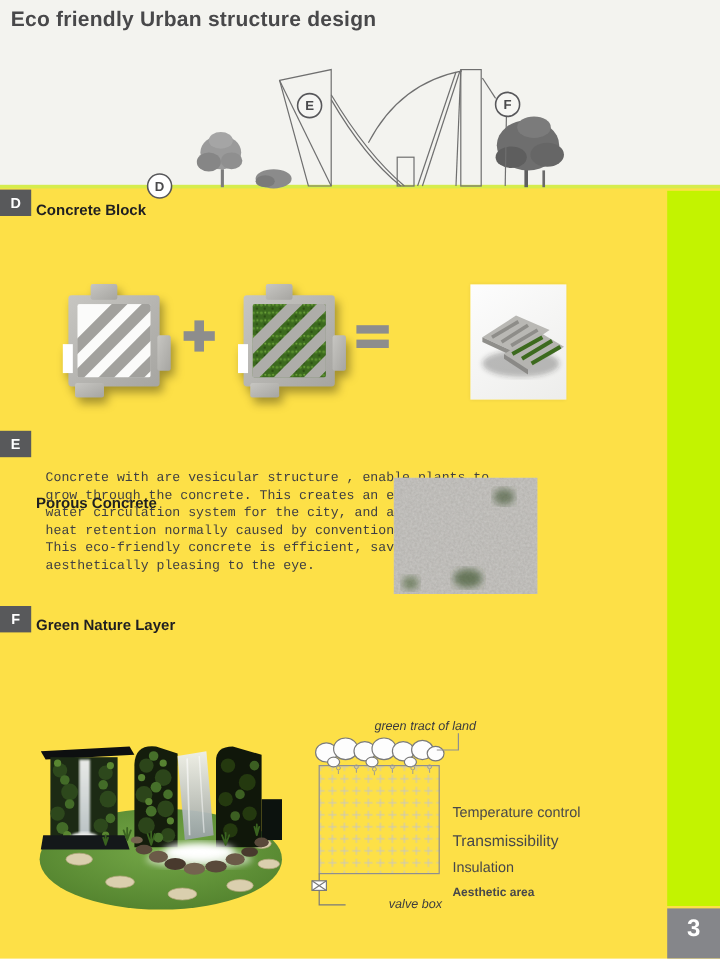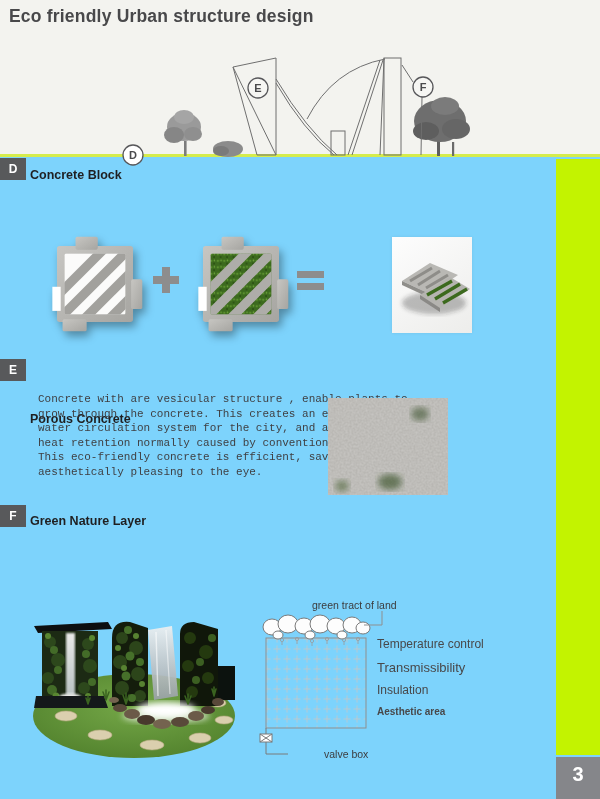--- a/index.html
+++ b/index.html
@@ -1,36 +1,36 @@
 <!DOCTYPE html>
 <html><head>
 <meta charset="utf-8">
 <style>
   html,body{margin:0;padding:0;background:#ffffff;}
-  #page{position:relative;width:600px;height:799px;overflow:hidden;background:#7dd3fc;
+  #page{position:relative;width:600px;height:799px;overflow:hidden;background:#fde047;
         font-family:"Liberation Sans","DejaVu Sans",sans-serif;color:#414144;}
   .abs{position:absolute;}
   
   #header-band{left:0;top:0;width:600px;height:155px;background:#f3f3ef;}
   #page-title{left:9px;top:6px;font-size:17.5px;font-weight:bold;color:#48484a;letter-spacing:.2px;}
   #ground-line{left:0;top:154px;width:600px;height:3px;background:#d5ec4d;}
   
   #accent-stripe{left:556px;top:159px;width:44px;height:596px;background:#c3f300;}
   #pagenum-box{left:556px;top:757px;width:44px;height:42px;background:#85868a;color:#fff;
                font-weight:bold;font-size:20px;display:flex;align-items:flex-start;justify-content:center;padding-top:6px;box-sizing:border-box;}
   
   .marker{left:0;width:26px;height:22px;background:#58595b;color:#fff;font-weight:bold;font-size:12px;
           display:flex;align-items:center;justify-content:center;}
   .sec-heading{font-size:12.5px;font-weight:600;color:#1f1f21;}
   .sec-body{font-size:11px;line-height:14.5px;color:#3f3f42;white-space:pre-line;}
   
   .op-bar{position:absolute;background:#8d8d8d;}
   
-  .diag-label{font-size:10.5px;color:#3c3c3e;}
-  .feature-label{position:absolute;left:377px;font-size:12px;color:#48484a;}
+  .diag-label{font-size:10.5px;color:#3c3c3e;font-style:italic;}
+  .feature-label{position:absolute;left:377px;font-size:12px;color:#48484a;margin-top:33px;}
   
   #result-photo{left:392px;top:237px;width:80px;height:96px;background:linear-gradient(145deg,#fdfdfd,#ededeb);
                 box-shadow:0 0 3px rgba(0,0,0,.08);}
 </style>
 </head>
 <body>
 
 <div id="page">
 
   <div class="abs" id="header-band"></div>

